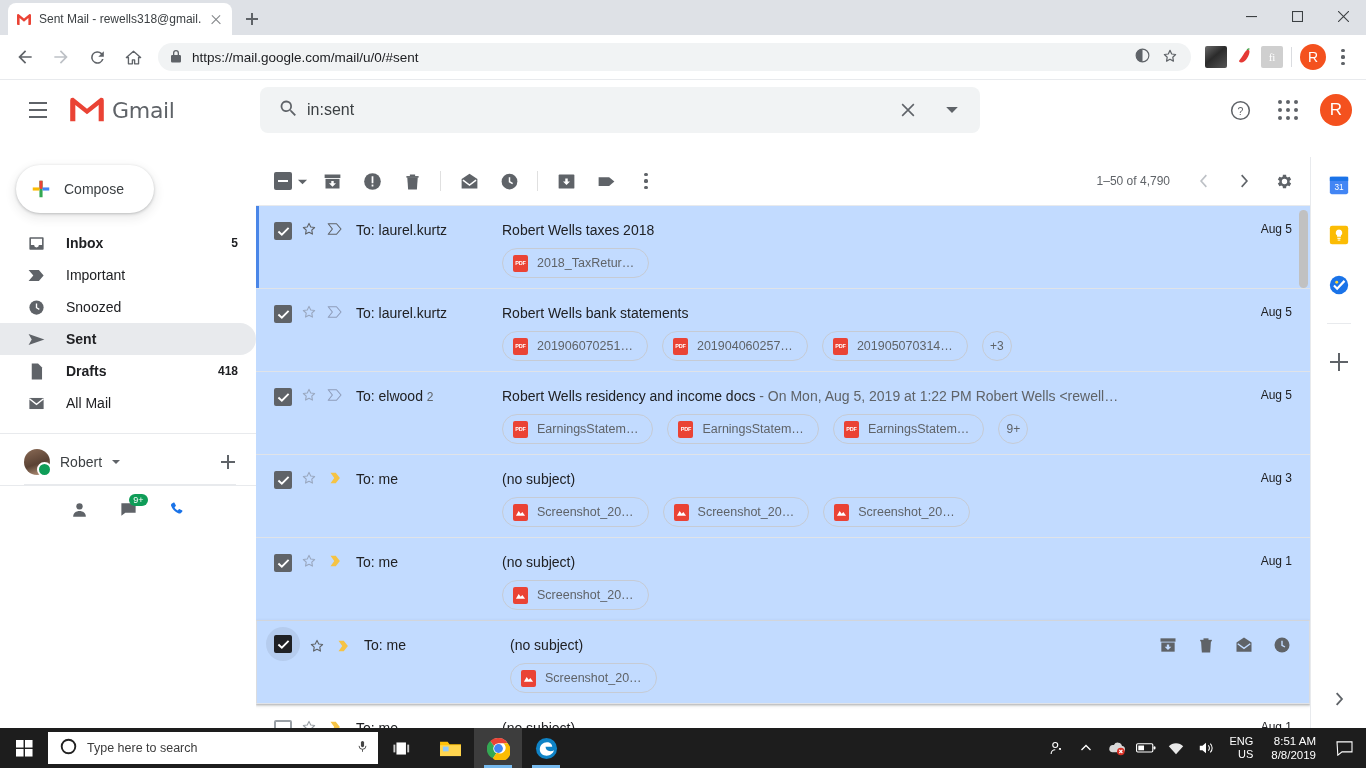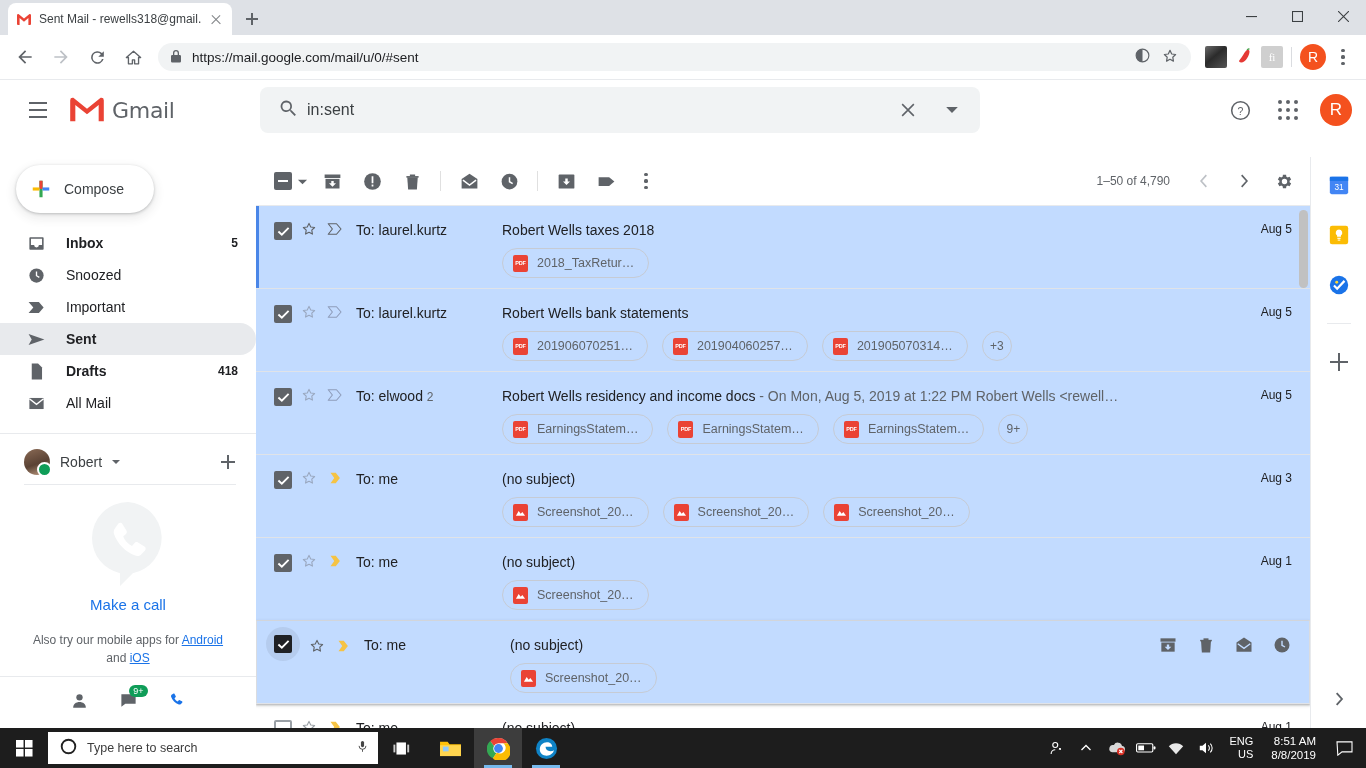--- a/index.html
+++ b/index.html
@@ -383,34 +383,34 @@
               <svg width="19" height="19" viewBox="0 0 24 24">
                   <path d="M4 4h16a1 1 0 0 1 1 1v14a1 1 0 0 1-1 1H4a1 1 0 0 1-1-1V5a1 1 0 0 1 1-1zm1 2v8h4a3 3 0 0 0 6 0h4V6z" fill="#5f6368"></path>
                 </svg>
             </span>
             <span class="nav-label">Inbox</span>
             <span class="nav-count">5</span>
           </div>
           <div class="nav-item">
             <span class="nav-ico">
               <svg width="19" height="19" viewBox="0 0 24 24">
-                  <circle cx="12" cy="12" r="9" fill="#5f6368"></circle>
-                  <path d="M12 7v5.3l3.6 2.1" stroke="#fff" stroke-width="1.7" fill="none"></path>
-                </svg>
-            </span>
-            <span class="nav-label">Snoozed</span>
+                  <path d="M2 5h13l6 7-6 7H2l6-7z" fill="#5f6368"></path>
+                </svg>
+            </span>
+            <span class="nav-label">Important</span>
             <span class="nav-count"></span>
           </div>
           <div class="nav-item">
             <span class="nav-ico">
               <svg width="19" height="19" viewBox="0 0 24 24">
-                  <path d="M2 5h13l6 7-6 7H2l6-7z" fill="#5f6368"></path>
-                </svg>
-            </span>
-            <span class="nav-label">Important</span>
+                  <circle cx="12" cy="12" r="9" fill="#5f6368"></circle>
+                  <path d="M12 7v5.3l3.6 2.1" stroke="#fff" stroke-width="1.7" fill="none"></path>
+                </svg>
+            </span>
+            <span class="nav-label">Snoozed</span>
             <span class="nav-count"></span>
           </div>
           <div class="nav-item active">
             <span class="nav-ico">
               <svg width="19" height="19" viewBox="0 0 24 24">
                   <path d="M2 5l20 7-20 7 4-7z" fill="#5f6368"></path>
                 </svg>
             </span>
             <span class="nav-label">Sent</span>
             <span class="nav-count"></span>
@@ -437,30 +437,20 @@
         </div>
 
         <div class="hangouts">
           <div class="hg-user">
             <span class="hg-ava"></span>
             <span class="hg-name">Robert</span>
             <span class="caret-d"></span>
             <span class="hg-plus"></span>
           </div>
           <div class="hg-rule"></div>
-          <div class="hg-center">
-            <svg width="96" height="96" viewBox="0 0 24 24">
-              <path d="M12 2a9 9 0 0 0-9 9 9 9 0 0 0 7 8.8V23l3.2-3.2A9 9 0 0 0 12 2z" fill="#f1f3f4"></path>
-              <path d="M9.6 7.4c.3-.3.8-.3 1 .1l1 1.6c.2.3.1.7-.1.9l-.7.6c.4 1 1.2 1.9 2.2 2.4l.6-.7c.2-.3.6-.4.9-.2l1.6 1c.4.2.4.8.1 1.1l-.9.9c-.4.4-1 .5-1.5.3-2.5-1-4.4-2.9-5.3-5.4-.2-.5 0-1.1.3-1.5z" fill="#fff"></path>
-            </svg>
-            <span class="hg-call-link">Make a call</span>
-            <div class="hg-foot">
-              <span>Also try our mobile apps for </span><a>Android</a><span> and </span><a>iOS</a>
-            </div>
-          </div>
           <div class="hg-bottom">
             <span>
               <svg width="19" height="19" viewBox="0 0 24 24">
                   <circle cx="12" cy="8" r="4" fill="#5f6368"></circle>
                   <path d="M4 21c0-4.4 3.6-7 8-7s8 2.6 8 7z" fill="#5f6368"></path>
                 </svg>
             </span>
             <span class="hg-badge">
               <svg width="19" height="19" viewBox="0 0 24 24">
                   <path d="M3 4h18v12H8l-5 4z" fill="#5f6368"></path>

